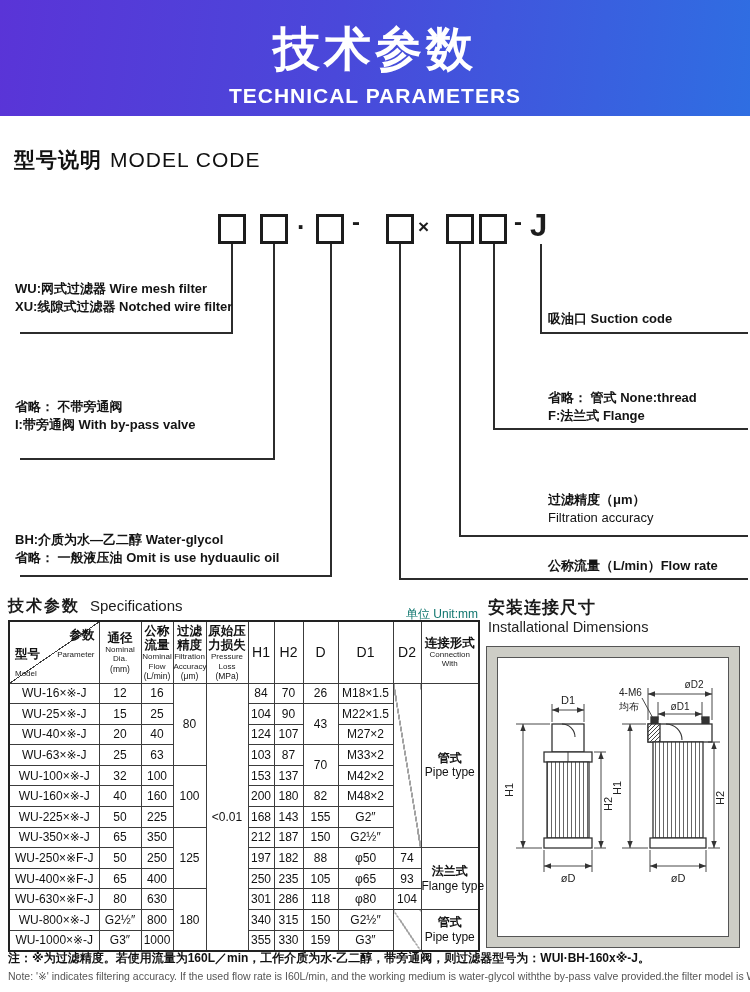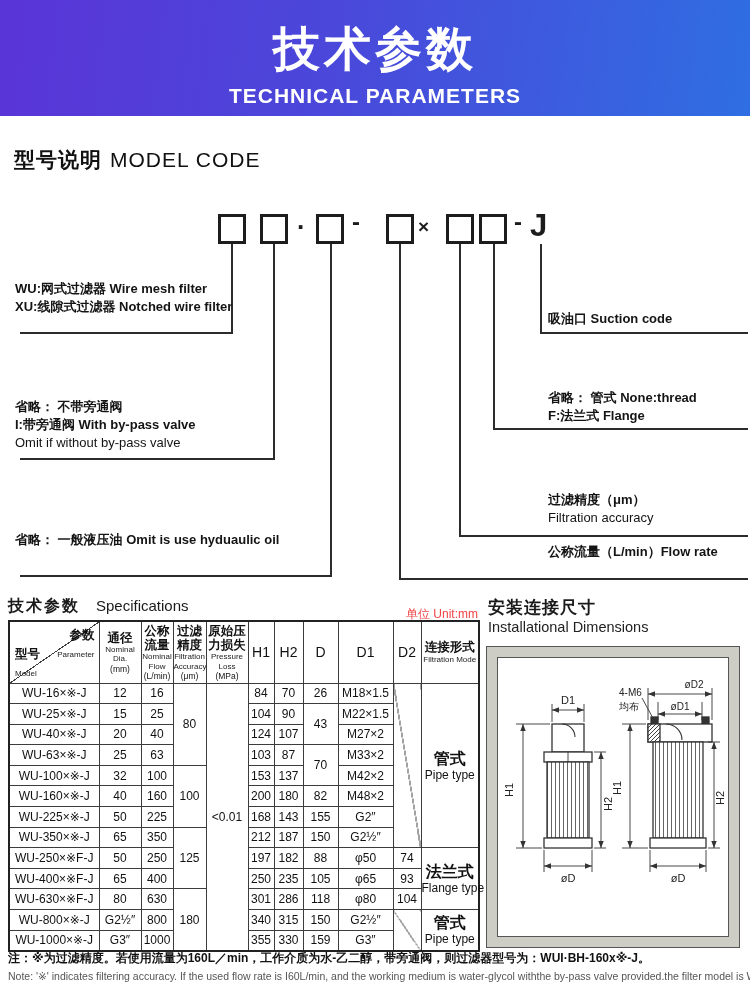--- a/index.html
+++ b/index.html
@@ -34,41 +34,41 @@
   .vline { position:absolute; width:1.5px; background:#2c2c2c; top:244px; }
   .hline { position:absolute; height:1.5px; background:#2c2c2c; }
 
   .mc-label { position:absolute; font-size:13px; line-height:18px; color:#141414; white-space:nowrap; }
   .mc-label .cnl { font-weight:600; }
   .mc-label .enl { font-weight:400; }
 
   
   .spec-title { position:absolute; left:8px; top:596px; font-size:16px; }
   .spec-title .cn { font-weight:bold; letter-spacing:2px; }
-  .spec-title .en { font-weight:500; margin-left:16px; font-size:15px; }
-  .unit-note { position:absolute; left:360px; top:606px; width:118px; text-align:right; font-size:12px; color:#ef4444; }
+  .spec-title .en { font-weight:500; margin-left:10px; font-size:15px; }
+  .unit-note { position:absolute; left:360px; top:606px; width:118px; text-align:right; font-size:12px; color:#0f766e; }
 
   table.spec { position:absolute; left:8px; top:620px; width:470px;
     border-collapse:collapse; table-layout:fixed; border:2px solid #222; }
   table.spec th, table.spec td { border:1px solid #3c3c3c; }
   table.spec thead tr { height:62px; }
   table.spec tbody tr { height:20.6px; }
   table.spec td { font-size:12px; text-align:center; padding:0; color:#111; white-space:nowrap; }
   td.c-model { text-align:left; padding-left:3px; font-size:11px; }
   td.slash { background:linear-gradient(to right top, transparent 49.2%, #444 49.2%, #444 50.8%, transparent 50.8%); }
   th { font-weight:normal; vertical-align:middle; padding:0; }
   .h-cn { font-size:12.5px; font-weight:bold; line-height:1.15; color:#111; }
   .h-en { font-size:8px; line-height:1.15; color:#222; }
   .h-u  { font-size:8.5px; line-height:1.2; color:#111; }
   .h-dim { font-size:14px; color:#111; }
   th.h-diag { position:relative;
     background:linear-gradient(to bottom right, transparent 49.5%, #3c3c3c 49.5%, #3c3c3c 50.5%, transparent 50.5%); }
   .dg-param { position:absolute; top:3px; right:4px; text-align:right; }
   .dg-model { position:absolute; bottom:3px; left:5px; text-align:left;margin-top:17px; }
-  .conn-cn { font-size:16px; font-weight:bold; line-height:1.2; }
+  .conn-cn { font-size:12px; font-weight:bold; line-height:1.2; }
   .conn-en { font-size:12px; line-height:1.2; }
 
   
   .inst-title-cn { position:absolute; left:488px; top:596px; font-size:17px; font-weight:bold; letter-spacing:1px; }
   .inst-title-en { position:absolute; left:488px; top:619px; font-size:14.5px; color:#222; }
   .frame { position:absolute; left:486px; top:646px; width:254px; height:302px;
     border:1px solid #555; background:#cdcdc6; padding:10px; }
   .frame-inner { width:100%; height:100%; background:#fff; border:1px solid #555; }
   .frame-inner svg { display:block; }
   svg text { font-family:"Liberation Sans","DejaVu Sans",sans-serif; fill:#222; }
@@ -117,37 +117,37 @@
 <div class="hline" style="left:459px;top:535px;width:289px"></div>
 <div class="hline" style="left:399px;top:578px;width:349px"></div>
 
 <div class="mc-label" style="left:15px;top:280px">
   <div class="cnl">WU:网式过滤器  Wire mesh filter</div>
   <div class="cnl">XU:线隙式过滤器 Notched wire filter</div>
 </div>
 <div class="mc-label" style="left:15px;top:398px">
   <div class="cnl">省略： 不带旁通阀</div>
   <div class="cnl">I:带旁通阀  With by-pass valve</div>
-  <div class="enl">Omit if without by-pass valve</div>
 </div>
 <div class="mc-label" style="left:15px;top:531px">
+  <div class="cnl">BH:介质为水—乙二醇  Water-glycol</div>
   <div class="cnl">省略： 一般液压油  Omit is use hyduaulic oil</div>
 </div>
 <div class="mc-label" style="left:548px;top:310px">
   <div class="cnl">吸油口  Suction code</div>
 </div>
 <div class="mc-label" style="left:548px;top:389px">
   <div class="cnl">省略： 管式  None:thread</div>
   <div class="cnl">F:法兰式  Flange</div>
 </div>
 <div class="mc-label" style="left:548px;top:491px">
   <div class="cnl">过滤精度（μm）</div>
   <div class="enl">Filtration accuracy</div>
 </div>
-<div class="mc-label" style="left:548px;top:543px">
+<div class="mc-label" style="left:548px;top:557px">
   <div class="cnl">公称流量（L/min）Flow rate</div>
 </div>
 
 <div class="spec-title">
   <span class="cn">技术参数</span><span class="en">Specifications</span>
 </div>
 <div class="unit-note">单位 Unit:mm</div>
 
 <table class="spec">
   <colgroup>
@@ -195,21 +195,21 @@
         <div class="h-en">Pressure Loss</div>
         <div class="h-u">(MPa)</div>
       </th>
       <th class="h-dim">H1</th>
       <th class="h-dim">H2</th>
       <th class="h-dim">D</th>
       <th class="h-dim">D1</th>
       <th class="h-dim">D2</th>
       <th>
         <div class="h-cn">连接形式</div>
-        <div class="h-en">Filtration Mode</div>
+        <div class="h-en">Connection With</div>
       </th>
     </tr>
   </thead>
   <tbody>
       <tr>
         <td class="c-model">WU-16×※-J</td>
         <td>12</td>
         <td>16</td>
         <td rowspan="4">80</td>
         <td rowspan="13">&lt;0.01</td>

